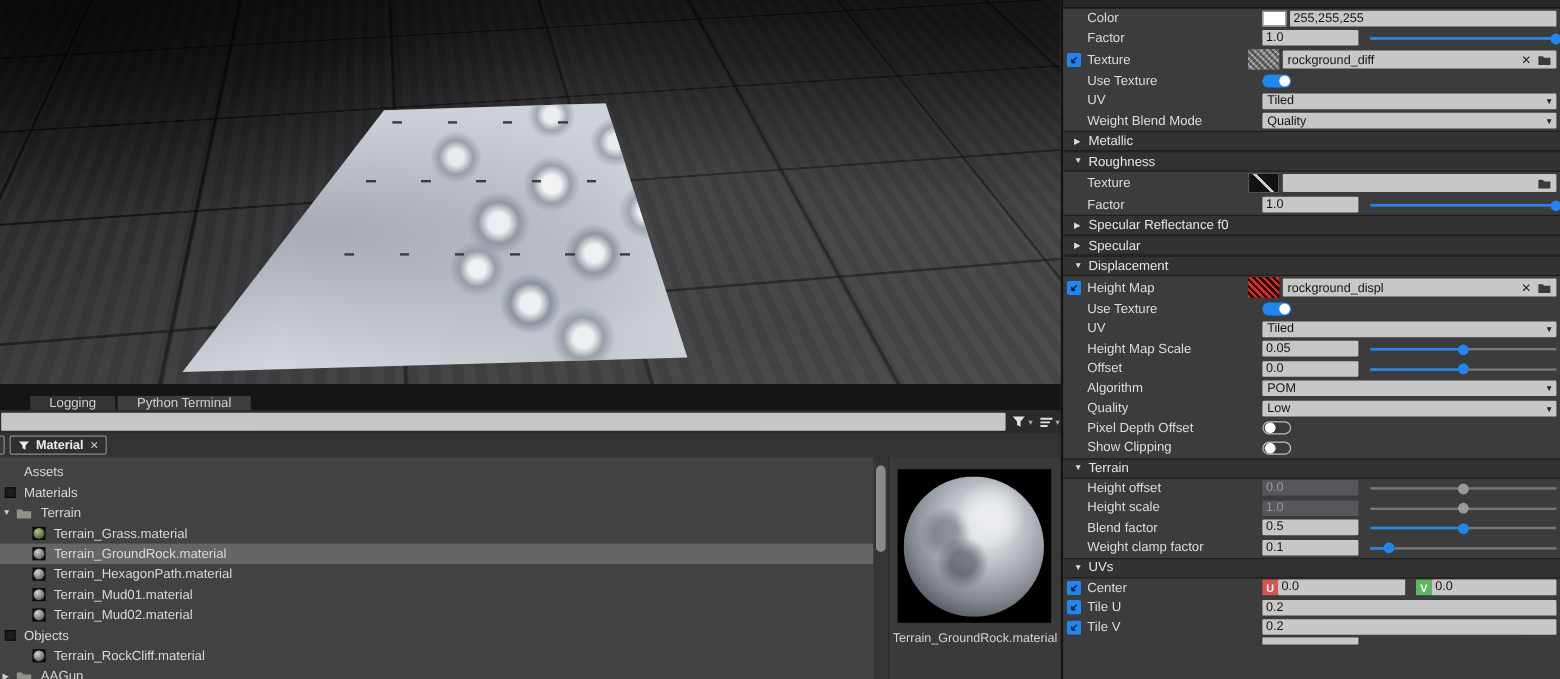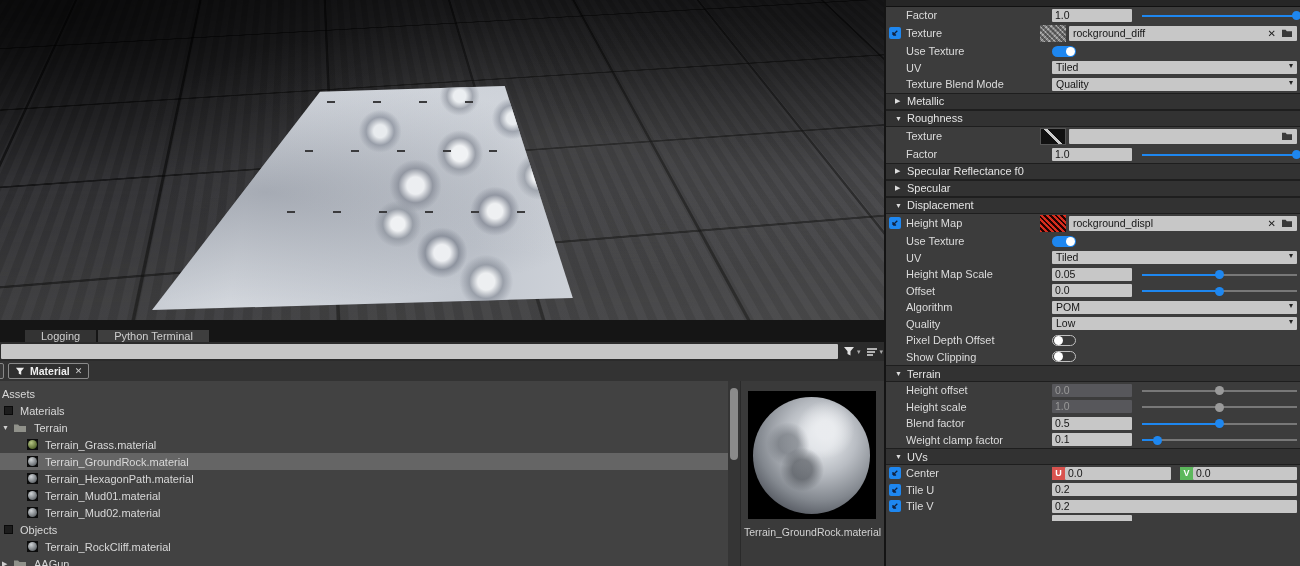--- a/index.html
+++ b/index.html
@@ -57,21 +57,21 @@
   .caret { color:#aaa; font-size:7px; margin-left:2px; }
   .chiprow { height:20px; background:#333; display:flex; align-items:center; position:relative; }
   .chip-sliver { position:absolute; left:-4px; top:2px; width:8px; height:16px; border:1px solid #888; border-radius:2px; background:#3a3a3a; }
   .chip { margin-left:8px; height:16px; border:1px solid #8a8a8a; border-radius:2px; display:flex; align-items:center; gap:5px; padding:0 6px; background:#2f2f2f; }
   .chip-label { font-size:10.5px; color:#eee; font-weight:bold; }
   .chip-close { font-size:9px; color:#ccc; }
   .browser { height:185px; display:flex; }
   .tree { width:728px; background:#424242; padding-top:4px; overflow:hidden; }
   .trow { height:17px; display:flex; align-items:center; font-size:11px; color:#d8d8d8; white-space:nowrap; }
   .trow.sel { background:#656565; }
-  .trow.d0 { padding-left:2px; }
+  .trow.d0 { padding-left:20px; }
   .trow.d1 { padding-left:4px; }
   .trow.d1f { padding-left:2px; }
   .trow.d2 { padding-left:27px; }
   .tree-arrow { width:11px; font-size:7px; color:#cfcfcf; flex:none; }
   .ic-cube { width:9px; height:9px; background:#1c1c1c; border:1px solid #0a0a0a; margin-right:7px; flex:none; }
   .ic-folder { width:14px; height:11px; margin-right:7px; flex:none; }
   .ic-sph { width:11px; height:11px; background:#0c0c0c; margin-right:7px; flex:none; position:relative; }
   .ic-sph::after { content:""; position:absolute; inset:1px; border-radius:50%;
     background:radial-gradient(circle at 35% 30%, #cfd3d6, #72777b 65%, #3e4246); }
   .ic-sph.g::after { background:radial-gradient(circle at 35% 30%, #b6c585, #5f7137 65%, #33401c); }
@@ -111,21 +111,21 @@
   .s-track { position:absolute; left:0; right:0; top:6px; height:2px; background:#787878; }
   .s-fill { position:absolute; left:0; top:6px; height:2px; background:var(--accent,#1e87f0); }
   .s-knob { position:absolute; top:2.5px; width:9px; height:9px; border-radius:50%; background:var(--accent,#1e87f0); margin-left:-5px; }
   .slider.dis .s-knob { background:#9a9a9a; }
   .toggle { width:24px; height:11px; border-radius:6px; position:relative; flex:none; }
   .toggle.on { background:var(--accent,#1e87f0); }
   .toggle.off { background:#3a3a3a; border:1px solid #c0c0c0; }
   .tknob { position:absolute; top:1px; width:9px; height:9px; border-radius:50%; background:#fff; }
   .toggle.on .tknob { right:1px; }
   .toggle.off .tknob { left:1px; top:0; }
-  .dropdown { flex:1; background:#c7c7c7; height:13px; border-radius:1px; display:flex; align-items:flex-start; padding:0 4px; font-size:10.5px; color:#151515; }
+  .dropdown { flex:1; background:#c7c7c7; height:13px; border-radius:1px; display:flex; align-items:center; padding:0 4px; font-size:10.5px; color:#151515; }
   .dd-arrow { margin-left:auto; color:#222; font-size:8px; }
   .tex-thumb { width:26px; height:17px; flex:none; margin-left:-12px; margin-right:3px; }
   .thumb-grey { background:#8a8a8a;
     background-image:repeating-linear-gradient(45deg, rgba(0,0,0,.4) 0 2px, transparent 2px 4px),
       repeating-linear-gradient(-45deg, rgba(255,255,255,.3) 0 1px, transparent 1px 3px); }
   .thumb-empty { background:#111; border:1px solid #555;
     background-image:linear-gradient(45deg, transparent 46%, #ccc 46% 54%, transparent 54%); }
   .thumb-red { background:#4a0c0c;
     background-image:repeating-linear-gradient(45deg, rgba(255,55,35,.75) 0 2px, rgba(25,0,0,.85) 2px 4px),
       repeating-linear-gradient(-45deg, rgba(180,30,20,.5) 0 1px, transparent 1px 3px); }
@@ -250,20 +250,30 @@
       </div>
     </div>
   </div>
 
   <div class="inspector">
     <div class="itop"></div>
     <div style="display:flex;flex-direction:column;flex:1;overflow:hidden">
         <div class="irow">
           <div class="icol-label">
             <span class="ovr sp"></span>
+            <span class="flabel">Color</span>
+          </div>
+          <div class="icol-ctrl">
+            <span class="swatch"></span>
+            <span class="tfield grow">255,255,255</span>
+          </div>
+        </div>
+        <div class="irow">
+          <div class="icol-label">
+            <span class="ovr sp"></span>
             <span class="flabel">Factor</span>
           </div>
           <div class="icol-ctrl">
             <span class="tfield num">1.0</span>
             <span class="slider">
               <span class="s-track"></span>
               <span class="s-fill" style="width:100%"></span>
               <span class="s-knob" style="left:100%"></span>
             </span>
           </div>
@@ -306,21 +316,21 @@
           <div class="icol-ctrl">
             <span class="dropdown">
               <span>Tiled</span>
               <span class="dd-arrow">▾</span>
             </span>
           </div>
         </div>
         <div class="irow">
           <div class="icol-label">
             <span class="ovr sp"></span>
-            <span class="flabel">Texture Blend Mode</span>
+            <span class="flabel">Weight Blend Mode</span>
           </div>
           <div class="icol-ctrl">
             <span class="dropdown">
               <span>Quality</span>
               <span class="dd-arrow">▾</span>
             </span>
           </div>
         </div>
         <div class="ihead">
           <span class="tri">▶</span>

